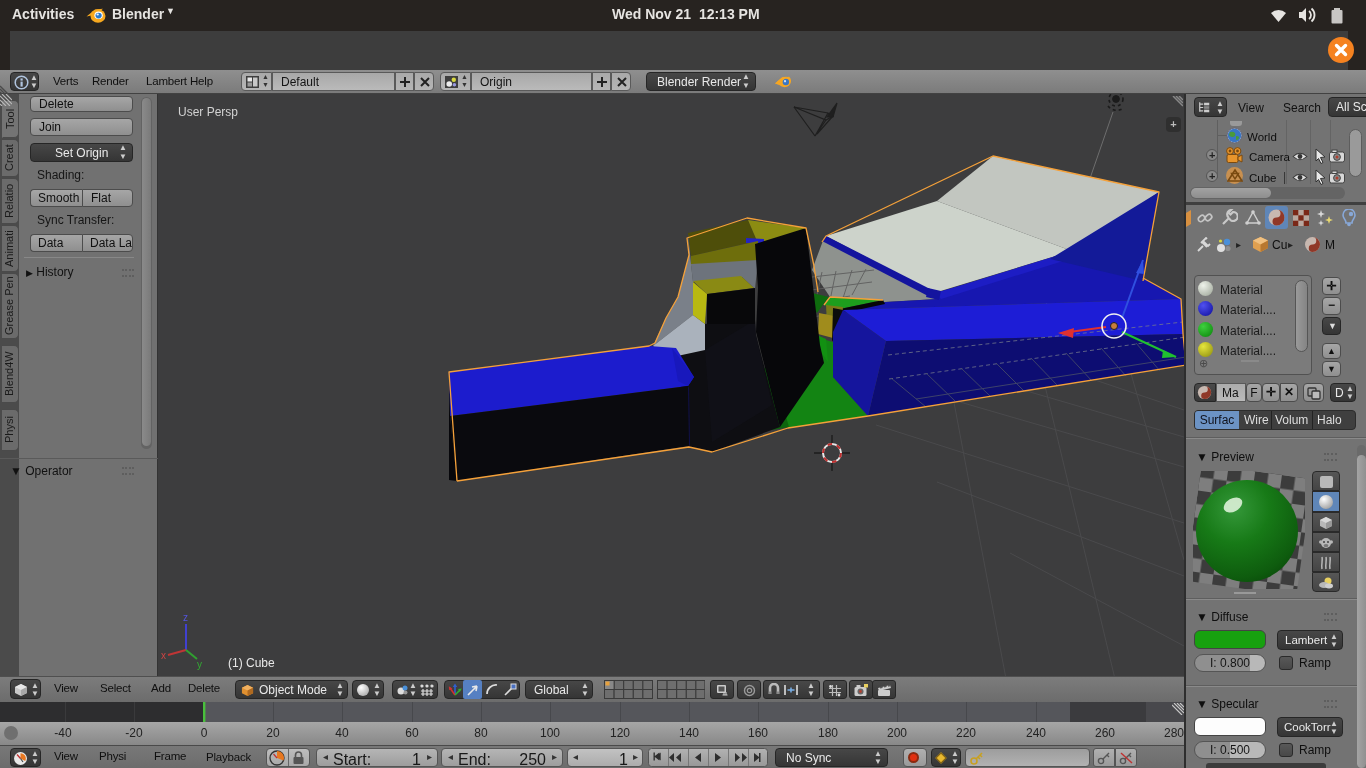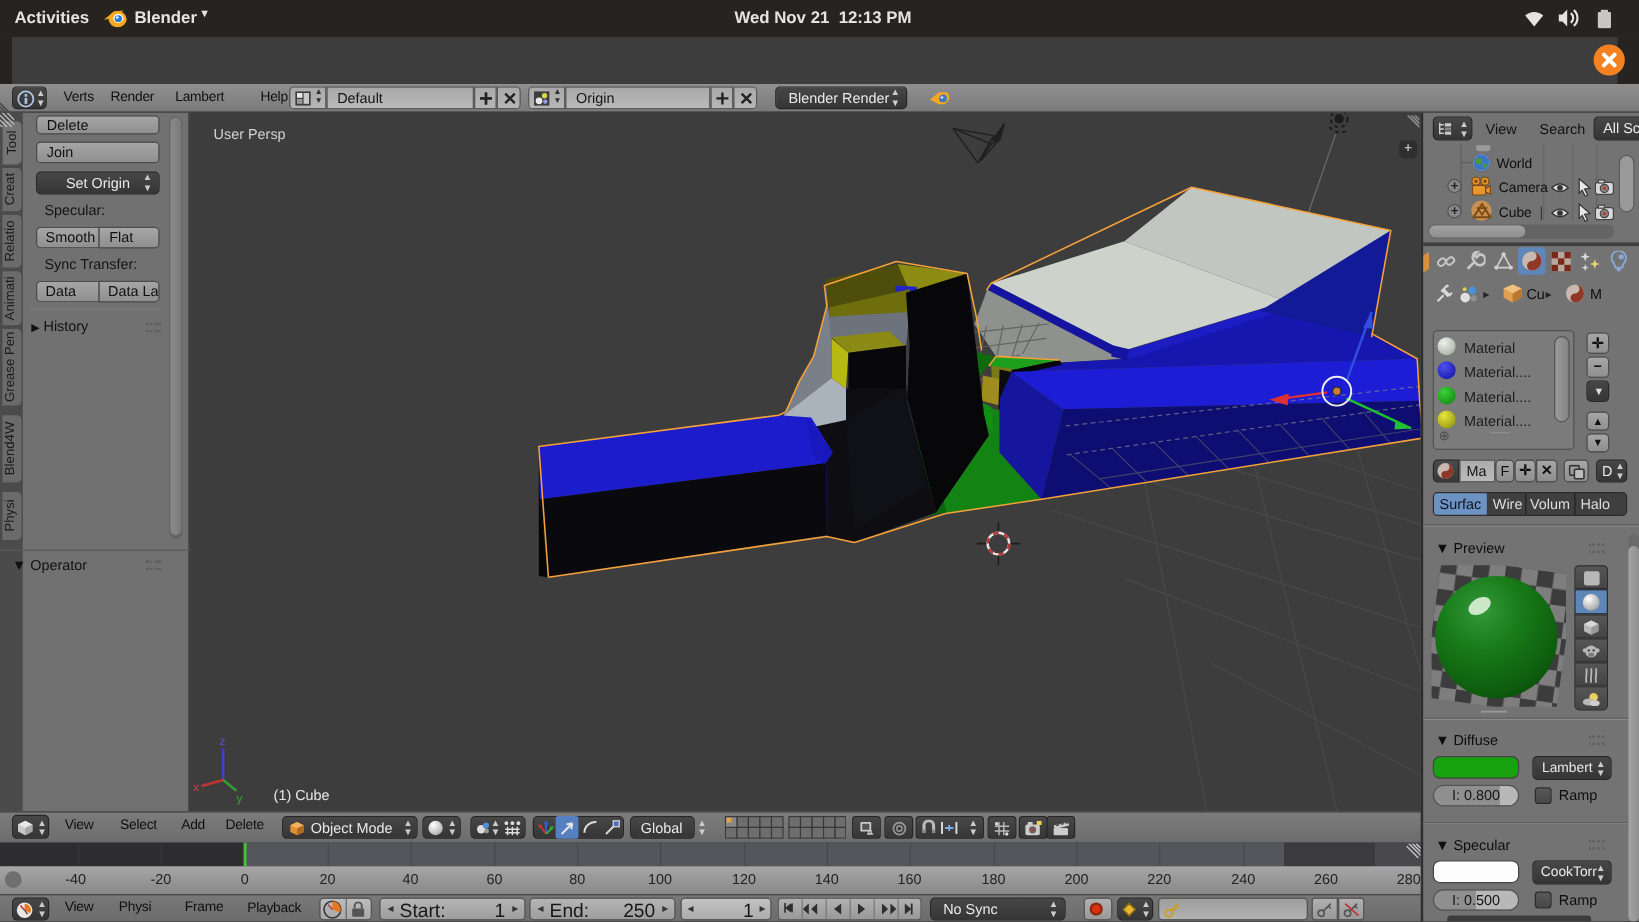--- a/index.html
+++ b/index.html
@@ -66,21 +66,21 @@
           <circle cx="7.5" cy="7.5" r="6.3" fill="none" stroke="#b0c4de" stroke-width="1.5"></circle>
           <rect x="6.5" y="3.4" width="2.2" height="2.2" fill="#b0c4de"></rect>
           <rect x="6.5" y="6.6" width="2.2" height="5" fill="#b0c4de"></rect>
         </svg>
       <span class="abs" style="left:19px;top:0px;font-size:8px;color:#ccc">▲</span>
         <span class="abs" style="left:19px;top:8px;font-size:8px;color:#ccc">▼</span>
     </div>
     <span class="menu" style="left:53px">Verts</span>
     <span class="menu" style="left:92px">Render</span>
     <span class="menu" style="left:146px">Lambert</span>
-    <span class="menu" style="left:217px">Help</span>
+    <span class="menu" style="left:190px">Help</span>
     <div class="dbtn" style="left:646px;top:2px;width:110px;height:19px">
       <span class="abs" style="left:10px;top:2px">Blender Render</span>
       <span class="abs" style="left:95px;top:-1px;font-size:8px;color:#ccc">▲</span>
         <span class="abs" style="left:95px;top:8px;font-size:8px;color:#ccc">▼</span>
     </div>
     <svg class="abs" style="left:0px;top:14px" width="12" height="10" viewBox="0 0 12 10">
         <path d="M0,2 L8,10 M0,5 L5,10 M0,8 L2,10" stroke="#4a4a4a" stroke-width="1.4"></path>
       </svg>
     <svg class="abs" style="left:774px;top:3px" width="19" height="18" viewBox="0 0 20 19">
       <path d="M1 11 L8 5 L16 4 A6 5.5 0 1 1 6 13 Z" fill="#f5a623"></path>
@@ -282,21 +282,21 @@
       <div class="vtab" style="top:251px;height:58px">Blend4W</div>
       <div class="vtab" style="top:315px;height:42px">Physi</div>
     </div>
     <div class="lbtn" style="left:30px;top:2px;width:103px;height:16px;line-height:15px;text-align:left;padding-left:8px">Delete</div>
     <div class="lbtn" style="left:30px;top:24px;width:103px;height:18px;line-height:17px;text-align:left;padding-left:8px">Join</div>
     <div class="dbtn" style="left:30px;top:49px;width:103px;height:19px">
         <span class="abs" style="left:24px;top:2px">Set Origin</span>
         <span class="abs" style="left:88px;top:-1px;font-size:8px;color:#ccc">▲</span>
         <span class="abs" style="left:88px;top:8px;font-size:8px;color:#ccc">▼</span>
       </div>
-    <div class="abs" style="left:37px;top:74px;color:#151515">Specular:</div>
+    <div class="abs" style="left:37px;top:74px;color:#151515">Shading:</div>
     <div class="lbtn" style="left:30px;top:95px;width:52px;height:18px;line-height:17px;border-radius:4px 0 0 4px;border-right:none;text-align:left;padding-left:7px">Smooth</div>
     <div class="lbtn" style="left:82px;top:95px;width:51px;height:18px;line-height:17px;border-radius:0 4px 4px 0;text-align:left;padding-left:8px">Flat</div>
     <div class="abs" style="left:37px;top:119px;color:#151515">Sync Transfer:</div>
     <div class="lbtn" style="left:30px;top:140px;width:52px;height:18px;line-height:17px;border-radius:4px 0 0 4px;border-right:none;text-align:left;padding-left:7px">Data</div>
     <div class="lbtn" style="left:82px;top:140px;width:51px;height:18px;line-height:17px;border-radius:0 4px 4px 0;text-align:left;padding-left:7px">Data La</div>
     <div class="abs" style="left:24px;top:163px;width:110px;height:1px;background:#5a5a5a;border-bottom:1px solid #888"></div>
     <div class="abs" style="left:26px;top:171px;color:#111;font-size:12px"><span style="font-size:9px">▶</span> History</div>
     <div class="abs" style="left:122px;top:175px;width:12px;height:8px;border-top:2px dotted #5e5e5e;border-bottom:2px dotted #5e5e5e"></div>
     <div class="abs" style="left:141px;top:3px;width:11px;height:352px;background:#636363;border-radius:6px"></div>
     <div class="abs" style="left:142px;top:4px;width:9px;height:348px;background:linear-gradient(90deg,#8a8a8a,#7a7a7a);border-radius:5px"></div>
@@ -366,21 +366,21 @@
     <svg class="abs" style="left:466px;top:5px" width="14" height="15" viewBox="0 0 14 15">
         <path d="M2 13 L11 4 M11 4 l-5 1 M11 4 l-1 5" stroke="#e8e8e8" stroke-width="1.6" fill="none"></path>
       </svg>
     <svg class="abs" style="left:485px;top:5px" width="14" height="15" viewBox="0 0 14 15">
         <path d="M2 12 A9 9 0 0 1 12 3" stroke="#ddd" stroke-width="1.7" fill="none"></path>
       </svg>
     <svg class="abs" style="left:503px;top:5px" width="14" height="15" viewBox="0 0 14 15">
         <path d="M2 13 L10 5" stroke="#ddd" stroke-width="1.6"></path>
         <rect x="8" y="2" width="5" height="5" fill="#4a70c0" stroke="#ddd" stroke-width="1"></rect>
       </svg>
-    <div class="dbtn" style="left:525px;top:3px;width:54px;height:19px">
+    <div class="dbtn" style="left:525px;top:3px;width:68px;height:19px">
         <span class="abs" style="left:8px;top:2px">Global</span>
         <span class="abs" style="left:55px;top:0px;font-size:8px;color:#ccc">▲</span>
         <span class="abs" style="left:55px;top:8px;font-size:8px;color:#ccc">▼</span>
       </div>
     <svg class="abs" style="left:604px;top:3px" width="101" height="19" viewBox="0 0 101 19">
       <g fill="#6e6e6e" stroke="#3a3a3a" stroke-width="1">
         <rect x="0.5" y="0.5" width="9.6" height="9"></rect>
           <rect x="10.1" y="0.5" width="9.6" height="9"></rect>
           <rect x="19.7" y="0.5" width="9.6" height="9"></rect>
           <rect x="29.3" y="0.5" width="9.6" height="9"></rect>

